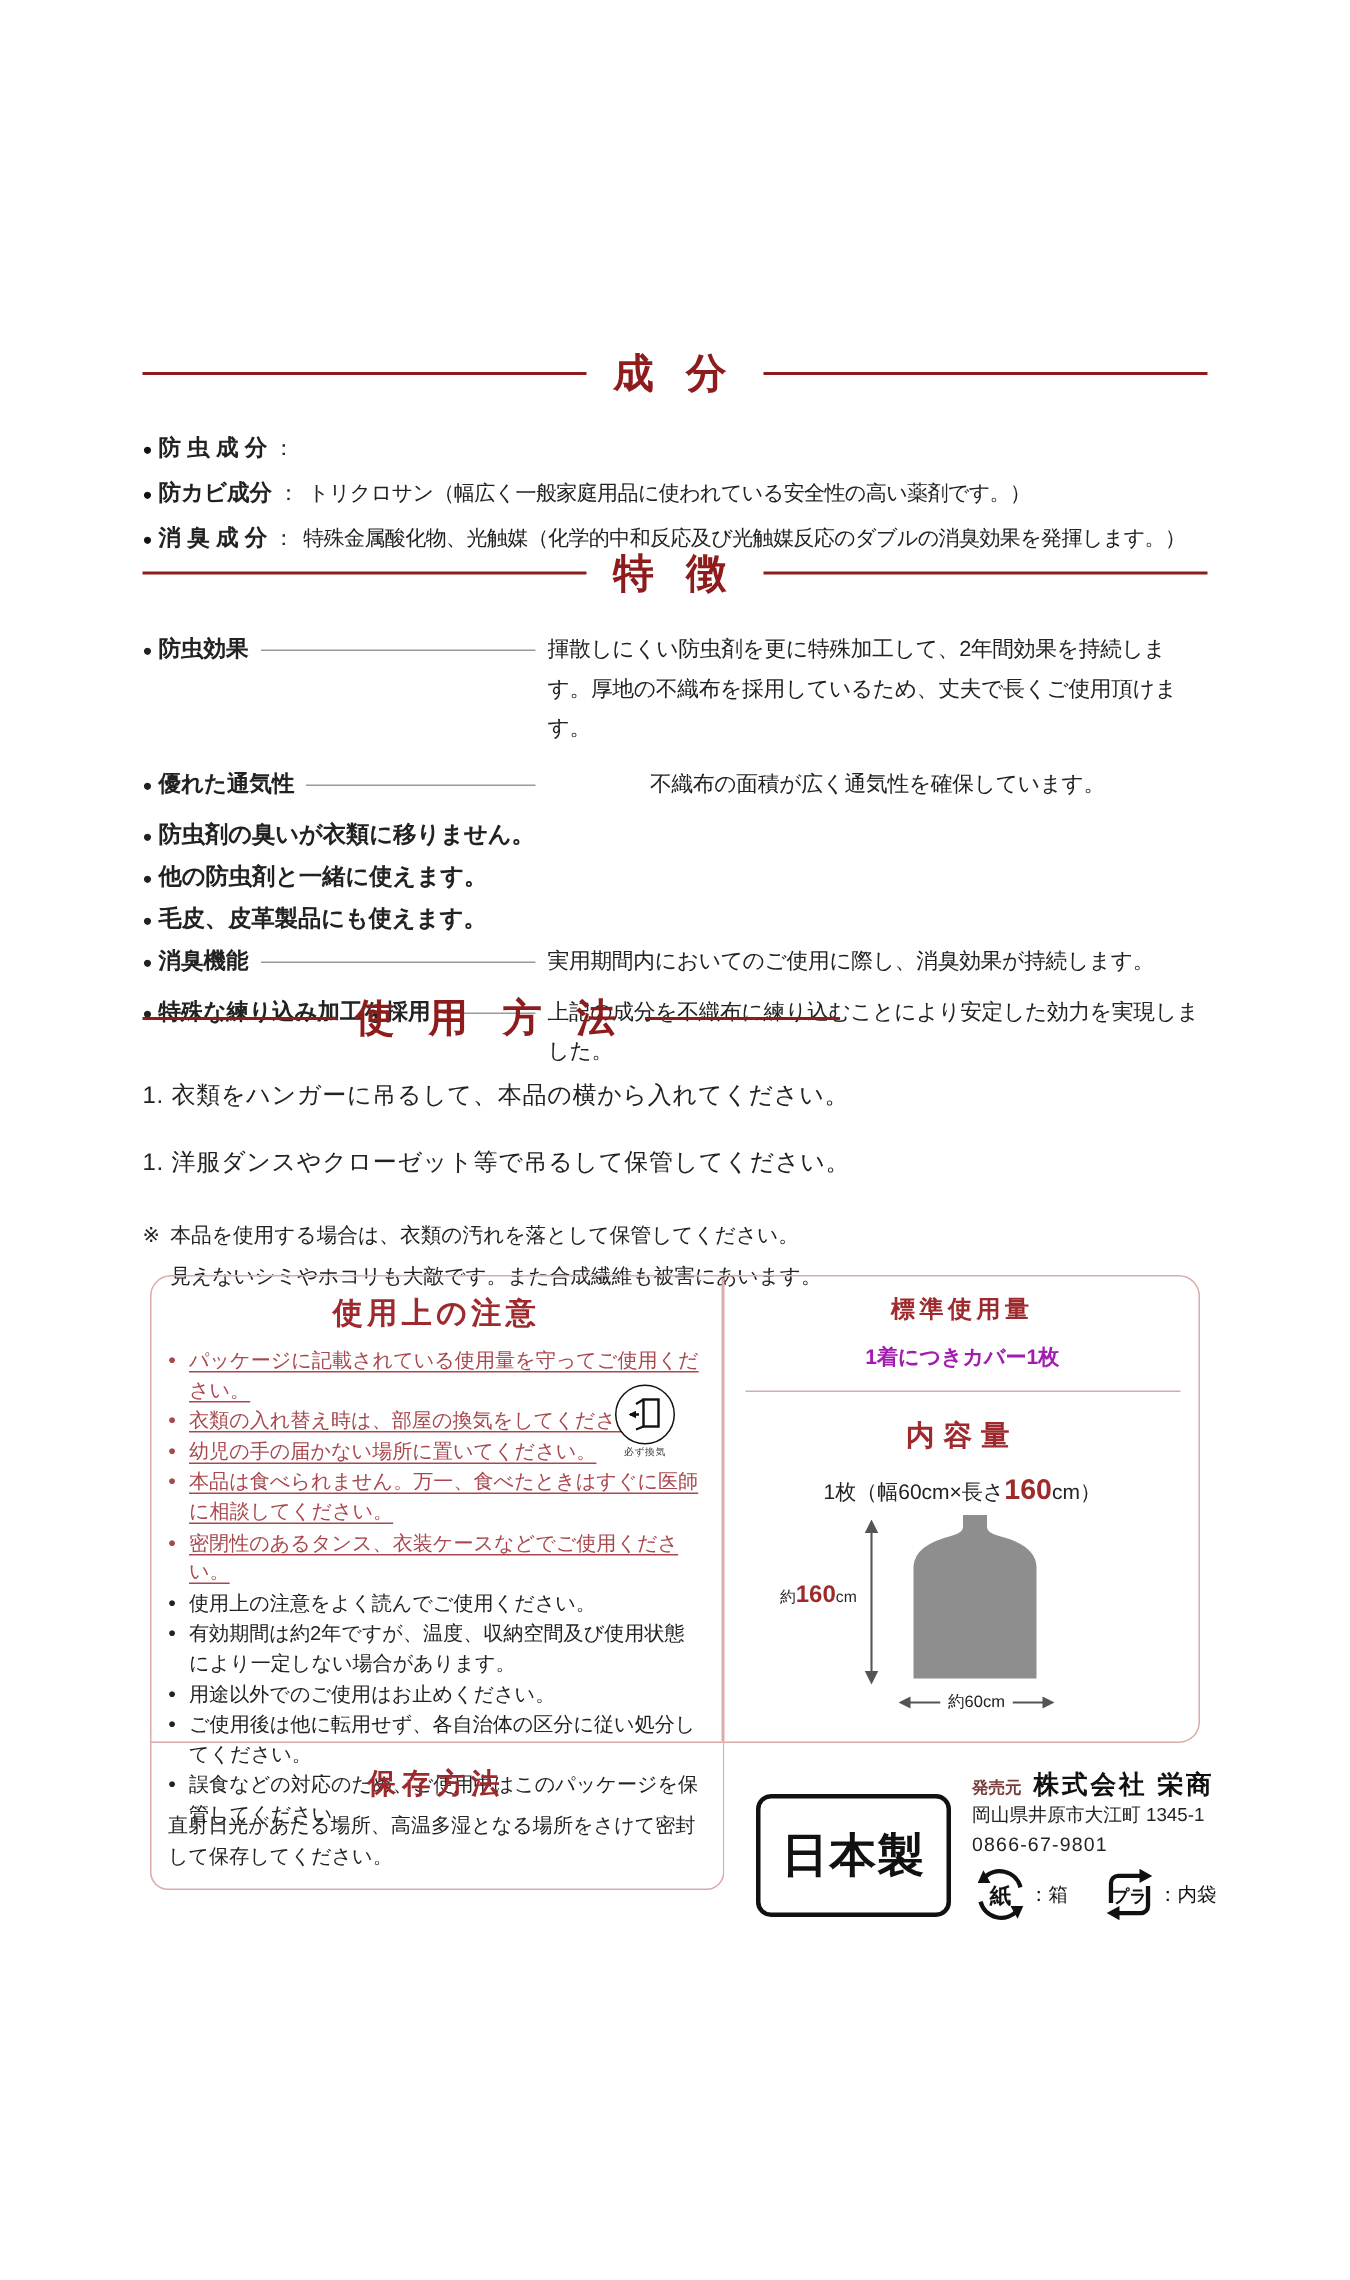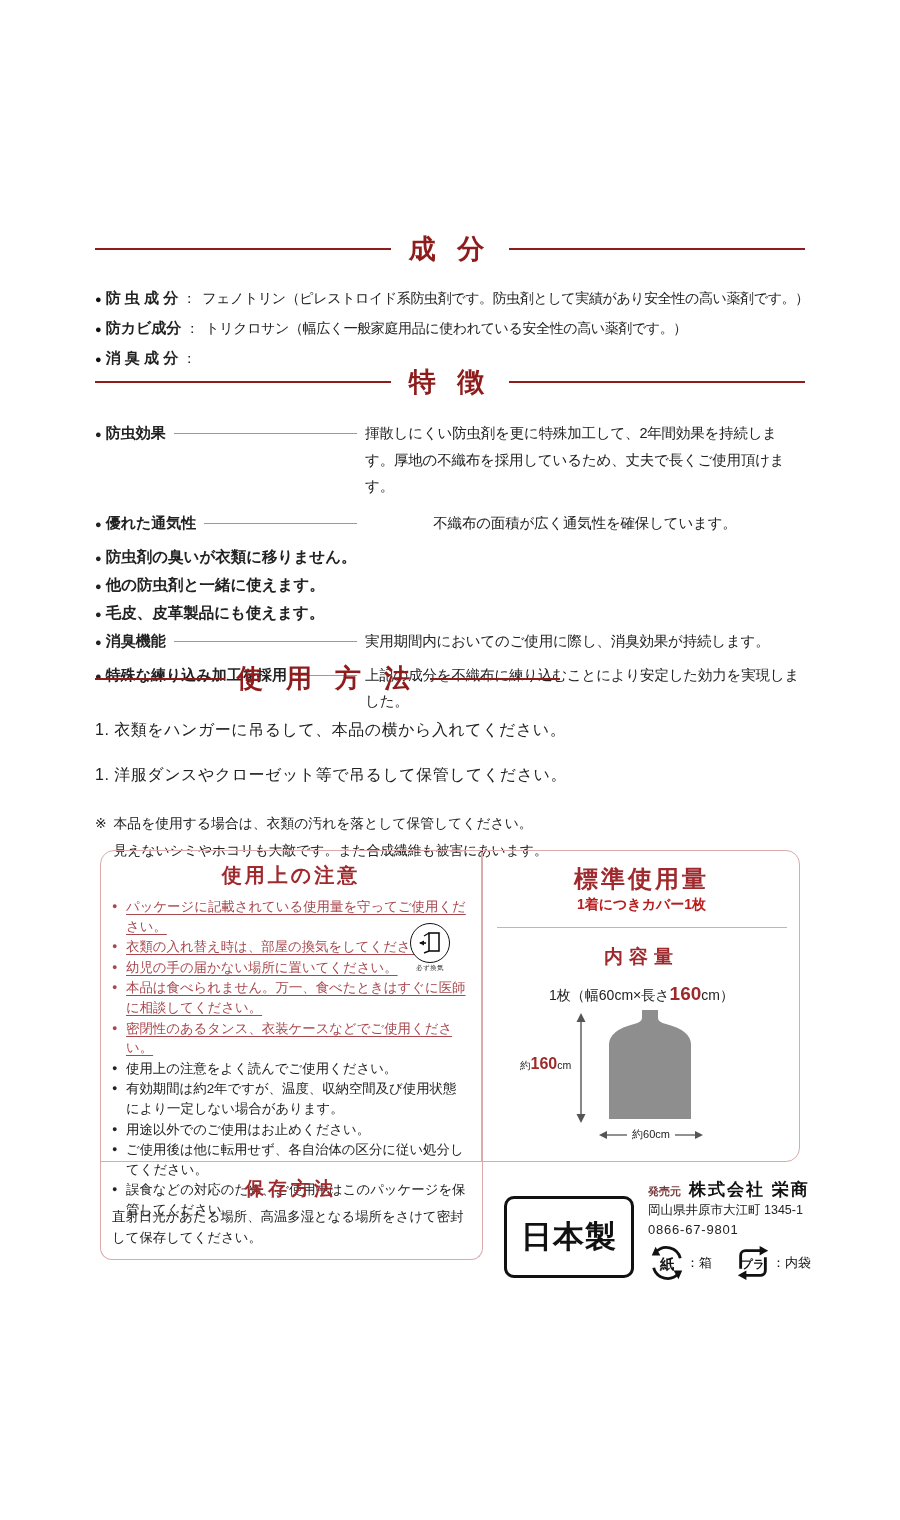--- a/index.html
+++ b/index.html
@@ -66,22 +66,22 @@
 
   #vent-icon { position:absolute; left:408px; top:923px; width:44px; text-align:center; }
   #vent-icon .circ { width:40px; height:40px; border:1.6px solid #111; border-radius:50%; margin:0 auto;
     display:flex; align-items:center; justify-content:center; background:#fff; }
   #vent-icon .cap { font-size:6.5px; color:#333; letter-spacing:0.5px; margin-top:1px; }
 
   #hozon-title { left:100px; width:382px; top:1176px; font-size:19px; letter-spacing:4px; }
   #hozon-text { position:absolute; left:112px; top:1207px; width:358px; font-size:13.4px; line-height:20.5px; color:#222; }
 
   
-  #std-title { left:483px; width:317px; top:863px; font-size:24px; letter-spacing:3px; }
-  #std-text { position:absolute; left:483px; width:317px; top:896px; text-align:center; font-size:14px; font-weight:bold; color:#b91c1c; }
+  #std-title { left:483px; width:317px; top:863px; font-size:16px; letter-spacing:3px; }
+  #std-text { position:absolute; left:483px; width:317px; top:896px; text-align:center; font-size:14px; font-weight:bold; color:#a21caf; }
   #naiyo-title { left:483px; width:317px; top:944px; font-size:19px; letter-spacing:6px; }
   #naiyo-text { position:absolute; left:483px; width:317px; top:983px; text-align:center; font-size:14px; color:#222; }
   #naiyo-text .big-red { color:#9e2a2a; font-weight:bold; font-size:19px; }
 
   
   #diagram { position:absolute; left:520px; top:1005px; width:250px; height:145px; }
   #bag-shape { position:absolute; left:86px; top:4px; }
   #h-arrow { position:absolute; left:54px; top:8px; }
   #h-label { position:absolute; left:0px; top:50px; width:50px; text-align:right; font-size:10.5px; color:#222; white-space:nowrap; }
   #h-label .num { color:#9e2a2a; font-weight:bold; font-size:16px; }
@@ -110,32 +110,32 @@
     <div class="sec-head">
       <div class="rule"></div>
       <span class="sec-title">成 分</span>
       <div class="rule"></div>
     </div>
     <div class="seibun-list">
       <div class="seibun-item">
         <span class="bullet">●</span>
         <span class="lab">防 虫 成 分</span>
         <span class="colon">：</span>
-        <span class="txt">フェノトリン（ピレストロイド系防虫剤です。防虫剤として実績があり安全性の高い薬剤です。）</span>
       </div>
       <div class="seibun-item">
         <span class="bullet">●</span>
         <span class="lab">防カビ成分</span>
         <span class="colon">：</span>
         <span class="txt">トリクロサン（幅広く一般家庭用品に使われている安全性の高い薬剤です。）</span>
       </div>
       <div class="seibun-item">
         <span class="bullet">●</span>
         <span class="lab">消 臭 成 分</span>
         <span class="colon">：</span>
+        <span class="txt">特殊金属酸化物、光触媒（化学的中和反応及び光触媒反応のダブルの消臭効果を発揮します。）</span>
       </div>
     </div>
   </section>
 
   <section id="sec-tokucho">
     <div class="sec-head">
       <div class="rule"></div>
       <span class="sec-title">特 徴</span>
       <div class="rule"></div>
     </div>

